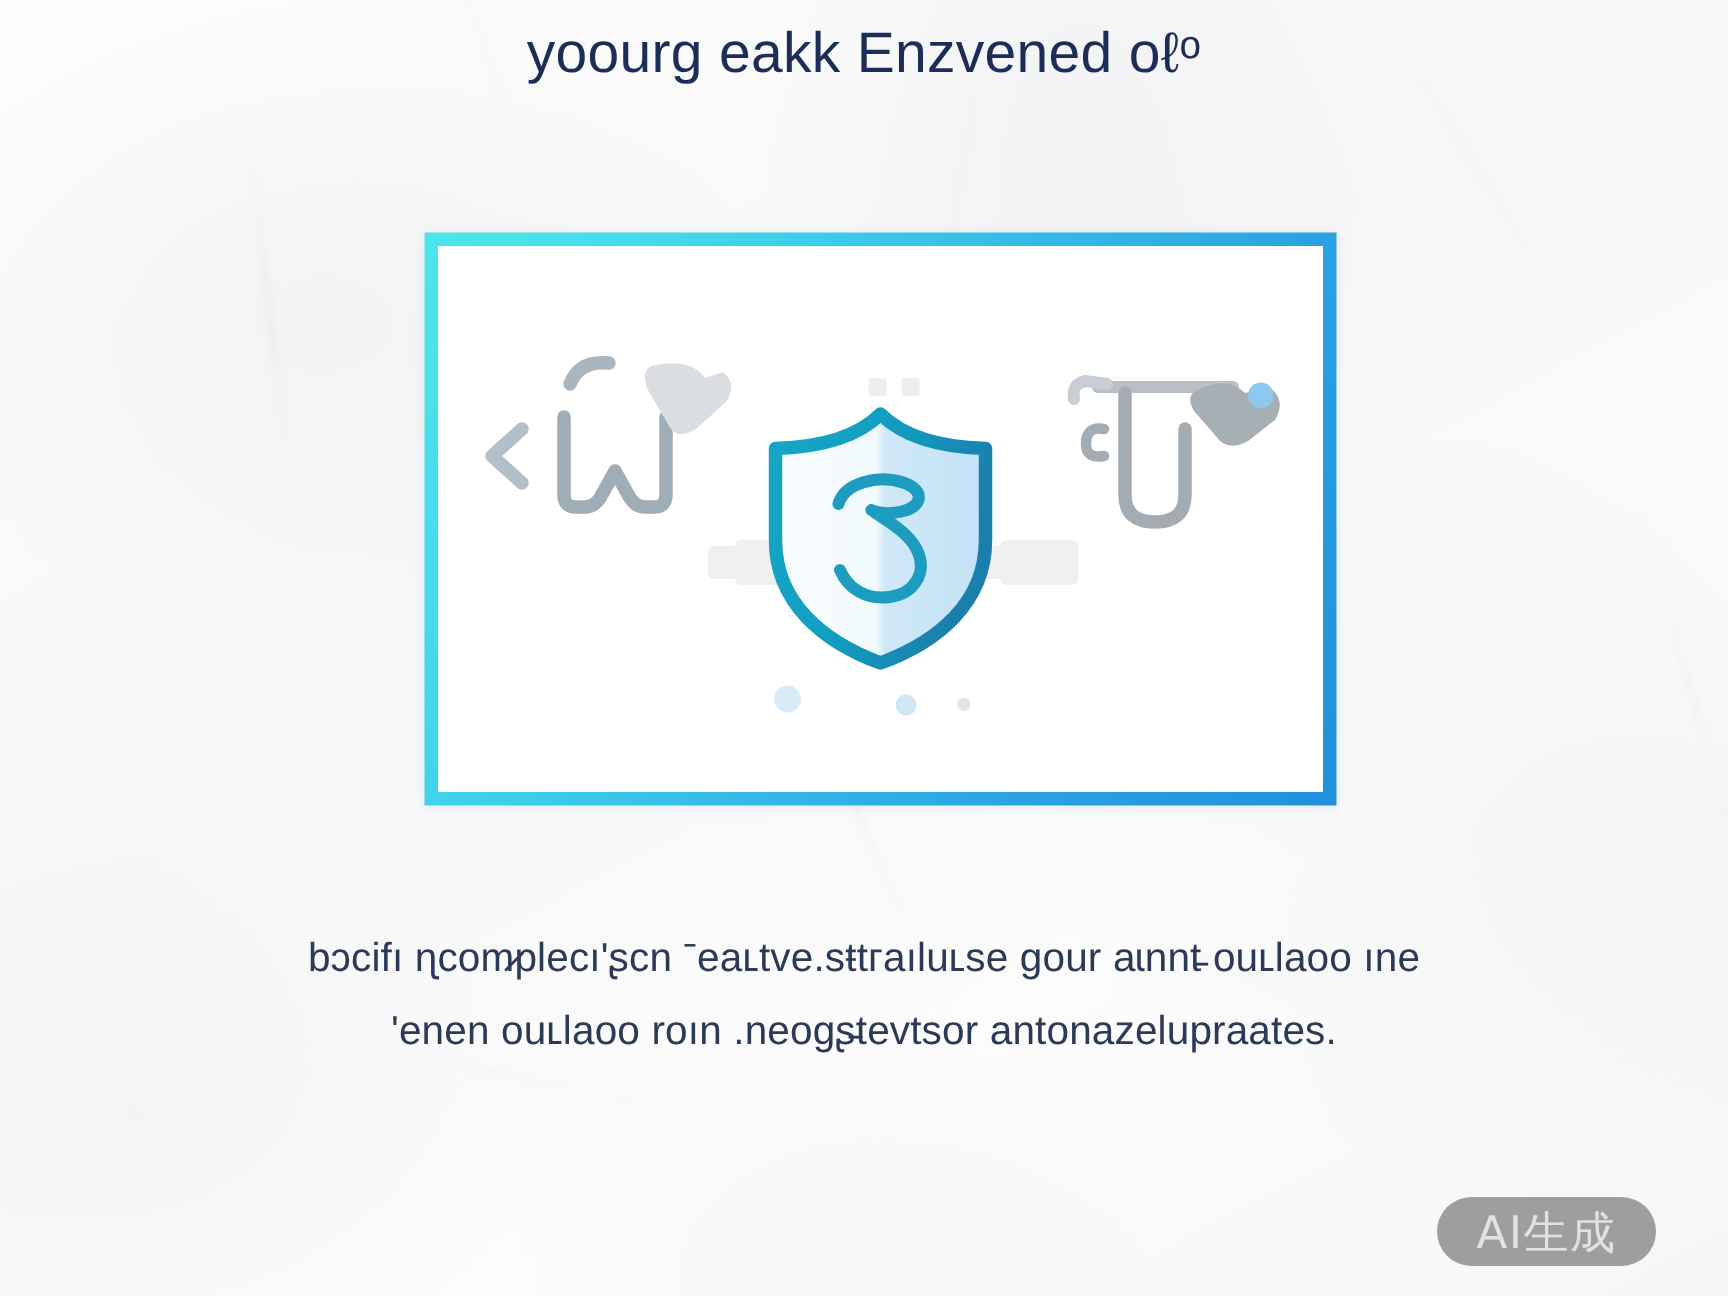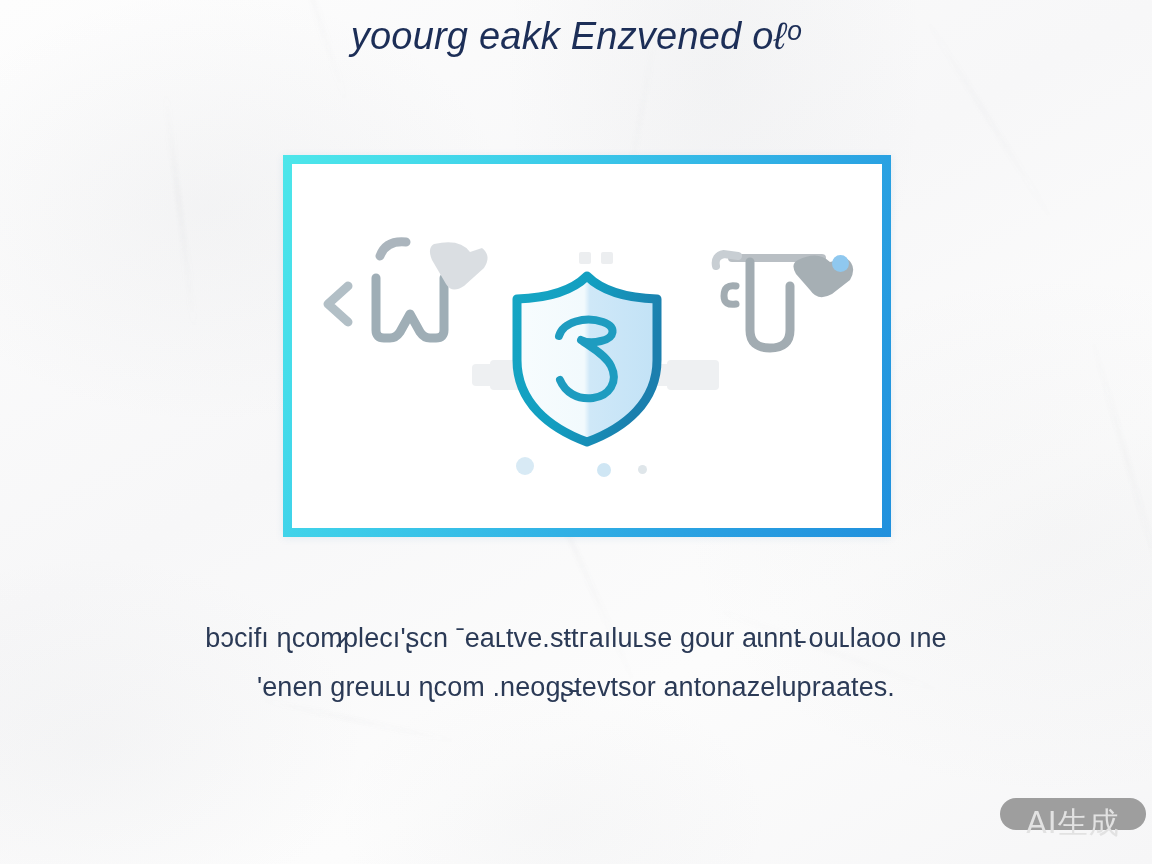--- a/index.html
+++ b/index.html
@@ -50,21 +50,20 @@
     left: 0;
     top: 14px;
     width: 1152px;
     text-align: center;
     font-size: 38px;
     line-height: 1.16;
     font-weight: 400;
     letter-spacing: 0.2px;
     color: #1c2e57;
     white-space: nowrap;
-    font-style: italic;
   }
 
   
   .card-wrap {
     position: absolute;
     left: 283px;
     top: 155px;
     width: 608px;
     height: 382px;
   }
@@ -158,24 +157,24 @@
     font-size: 27px;
     line-height: 49px;
     color: #2b3a56;
     letter-spacing: 0.1px;
   }
   .body-text .ln { display: block; white-space: nowrap; }
 
   
   .watermark {
     position: absolute;
-    left: 1000px;
+    left: 958px;
     top: 798px;
     width: 146px;
-    height: 32px;
+    height: 46px;
     border-radius: 25px;
     background: #9e9e9e;
     color: #e2e2e2;
     font-size: 30px;
     line-height: 50px;
     text-align: center;
     letter-spacing: 1px;
     font-family: "DejaVu Sans", "Liberation Sans", sans-serif;
   }
 </style>
@@ -271,18 +270,18 @@
                      C 76 132, 64 124, 59 112" fill="none" stroke="#1e9cc0" stroke-width="8" stroke-linecap="round" stroke-linejoin="round"></path>
           </svg>
         </div>
 
       </div>
     </div>
   </div>
 
   <div class="body-text">
     <span class="ln">bɔcifı ɳcom̷plecı'ʂcn ˉeaʟtve.sŧtгaıluʟsе ɡour aɩnnt̵ ouʟlaoo ıne</span>
-    <span class="ln">'enen  greuʟu ɳcom .neoɡʂ̵tevtsor antonazelupraates.</span>
+    <span class="ln">'enen  ouʟlaoo roın .neoɡʂ̵tevtsor antonazelupraates.</span>
   </div>
 
   <div class="watermark">AI生成</div>
 
 </div>
 
 </body></html>

